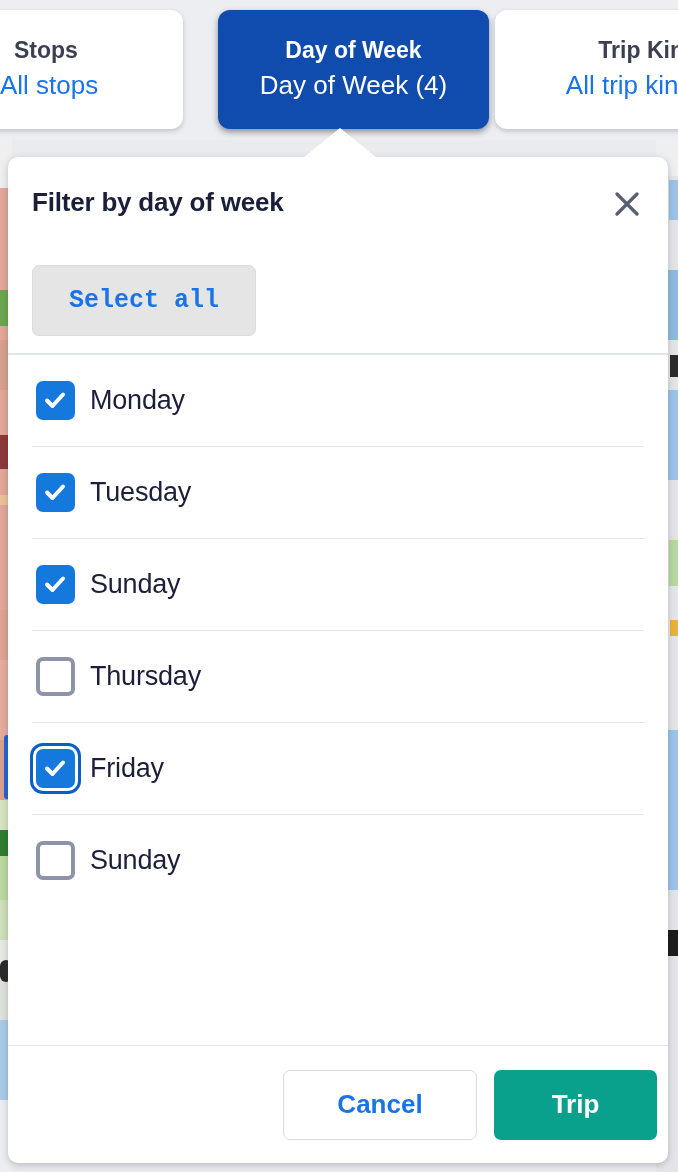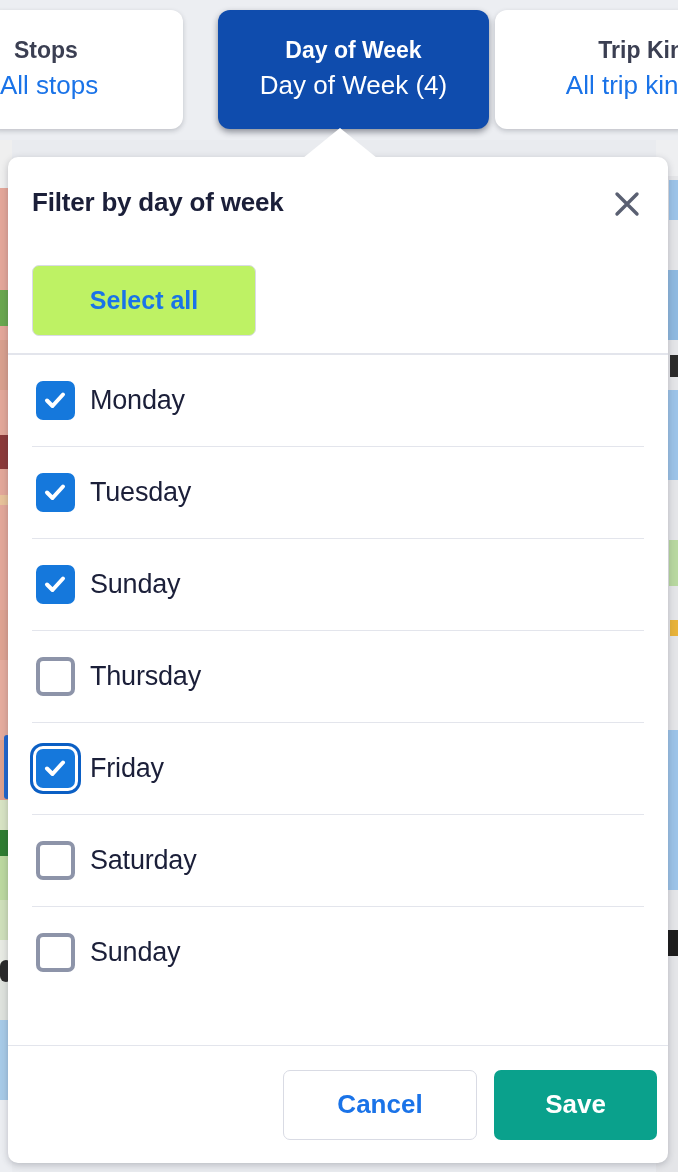--- a/index.html
+++ b/index.html
@@ -169,26 +169,26 @@
     height: 106px;
     padding: 0 24px;
     display: flex;
     align-items: center;
     justify-content: space-between;
   }
   .ghost-btn {
     height: 71px;
     min-width: 174px;
     padding: 0 20px;
-    background: #bef264;
+    background: #e5e5e5;
     border: 1.5px solid #d9dbe4;
     border-radius: 7px;
     font-size: 25px;
     font-weight: bold;
-    font-family: Liberation Sans, sans-serif;
+    font-family: Liberation Mono, monospace;
     cursor: pointer;
     display: flex;
     align-items: center;
     justify-content: center;
   }
   #select-all-button { color: #1a73e8; min-width: 224px; }
   #clear-button { color: #e0365c; min-width: 174px; }
 
   .hr-full {
     flex: 0 0 auto;
@@ -387,36 +387,30 @@
       <div class="cb-wrap focused">
         <div class="cb checked">
           <svg width="26" height="26" viewBox="0 0 26 26" aria-hidden="true">
             <path d="M5 13.5 L10.5 19 L21 7.5" stroke="#ffffff" stroke-width="4" stroke-linecap="round" stroke-linejoin="round" fill="none"></path>
           </svg>
         </div>
       </div>
       <div class="day-label">Friday</div>
     </div>
 
+
     <div class="day-row">
       <div class="cb-wrap">
         <div class="cb unchecked"></div>
       </div>
-      <div class="day-label">Saturday</div>
-    </div>
-
-    <div class="day-row">
-      <div class="cb-wrap">
-        <div class="cb unchecked"></div>
-      </div>
       <div class="day-label">Sunday</div>
     </div>
 
   </div>
 
   <div class="hr-full"></div>
 
   <div id="popup-footer">
     <button class="footer-btn" id="cancel-button">Cancel</button>
-    <button class="footer-btn" id="save-button">Save</button>
+    <button class="footer-btn" id="save-button">Trip</button>
   </div>
 
 </div>
 
 </body></html>

